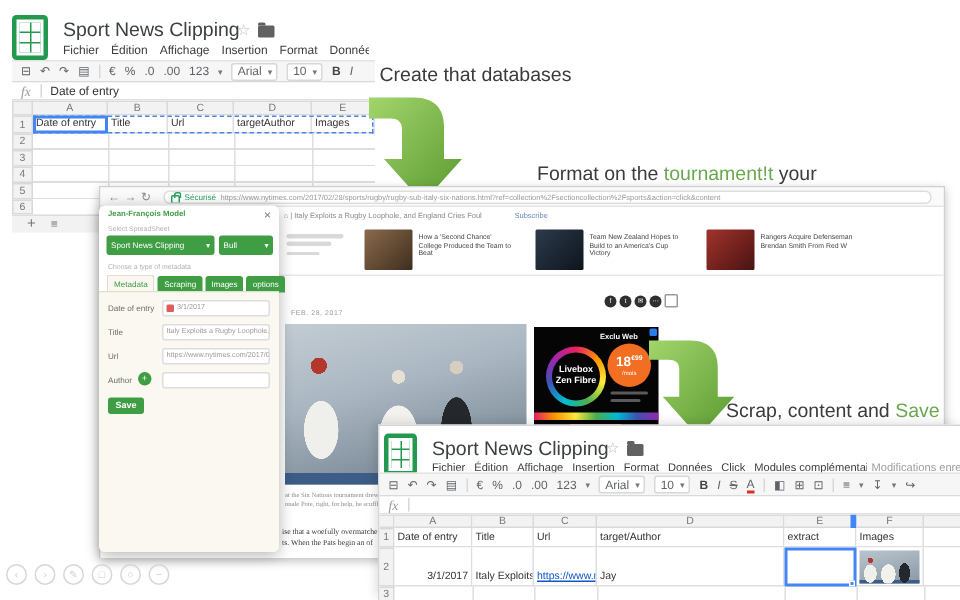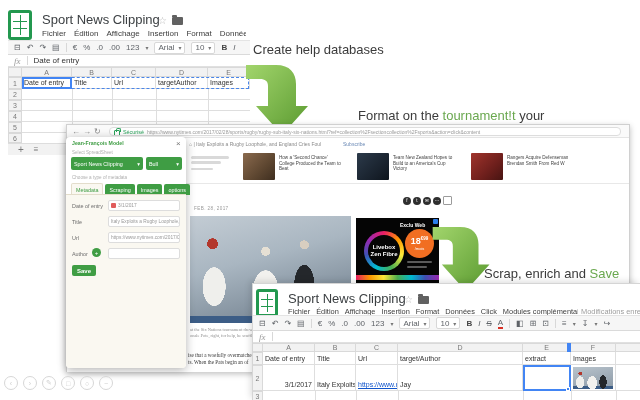--- a/index.html
+++ b/index.html
@@ -171,21 +171,21 @@
     <div class="abs vline" style="left:104px;top:22px;height:54px"></div>
     <div class="abs vline" style="left:148px;top:22px;height:54px"></div>
     <div class="abs vline" style="left:200px;top:22px;height:54px"></div>
   </div>
   <div class="abs" style="left:0;top:135px;width:242px;height:12px;background:#f2f2f2;border-top:1px solid #ddd;display:flex;align-items:center;gap:10px;padding:0 10px">
     <span style="font-size:10px;color:#777">+</span>
     <span style="font-size:8px;color:#777">≡</span>
   </div>
 </div>
 
-<div class="abs note" style="left:253px;top:42px">Create help databases</div>
+<div class="abs note" style="left:253px;top:42px">Create that databases</div>
 <svg class="abs" style="left:246px;top:64px" width="64" height="72" viewBox="0 0 64 72">
   <defs>
       <linearGradient id="g1" x1="0" y1="0" x2="1" y2="1">
     <stop offset="0" stop-color="#a2d56c"></stop>
         <stop offset="1" stop-color="#59992f"></stop>
   </linearGradient>
     </defs>
   <path d="M0,1 H30 C44,1 50,9 50,20 V42 H62 L36,71 L10,42 H22 V22 C22,17 19,15 14,15 H0 Z" fill="url(#g1)"></path>
 </svg>
 
@@ -309,21 +309,21 @@
 <svg class="abs" style="left:432px;top:226px" width="60" height="66" viewBox="0 0 64 72">
   <defs>
       <linearGradient id="g2" x1="0" y1="0" x2="1" y2="1">
     <stop offset="0" stop-color="#a2d56c"></stop>
         <stop offset="1" stop-color="#59992f"></stop>
   </linearGradient>
     </defs>
   <path d="M0,1 H30 C44,1 50,9 50,20 V42 H62 L36,71 L10,42 H22 V22 C22,17 19,15 14,15 H0 Z" fill="url(#g2)"></path>
 </svg>
 <div class="abs note" style="left:484px;top:266px">
-  <span>Scrap, enrich and </span><span class="hl">Save</span>
+  <span>Scrap, content and </span><span class="hl">Save</span>
 </div>
 
 <div class="abs" style="left:252px;top:283px;width:388px;height:117px;background:#fff;border-left:1px solid #d5d5d5;border-top:1px solid #d5d5d5;box-shadow:-2px -2px 6px rgba(0,0,0,.12)">
   <div class="abs gs-icon" style="left:3px;top:5px;width:22px;height:28px">
       <div class="pg">
         <i></i>
         <i></i>
         <i></i>
         <i></i>
         <i></i>

